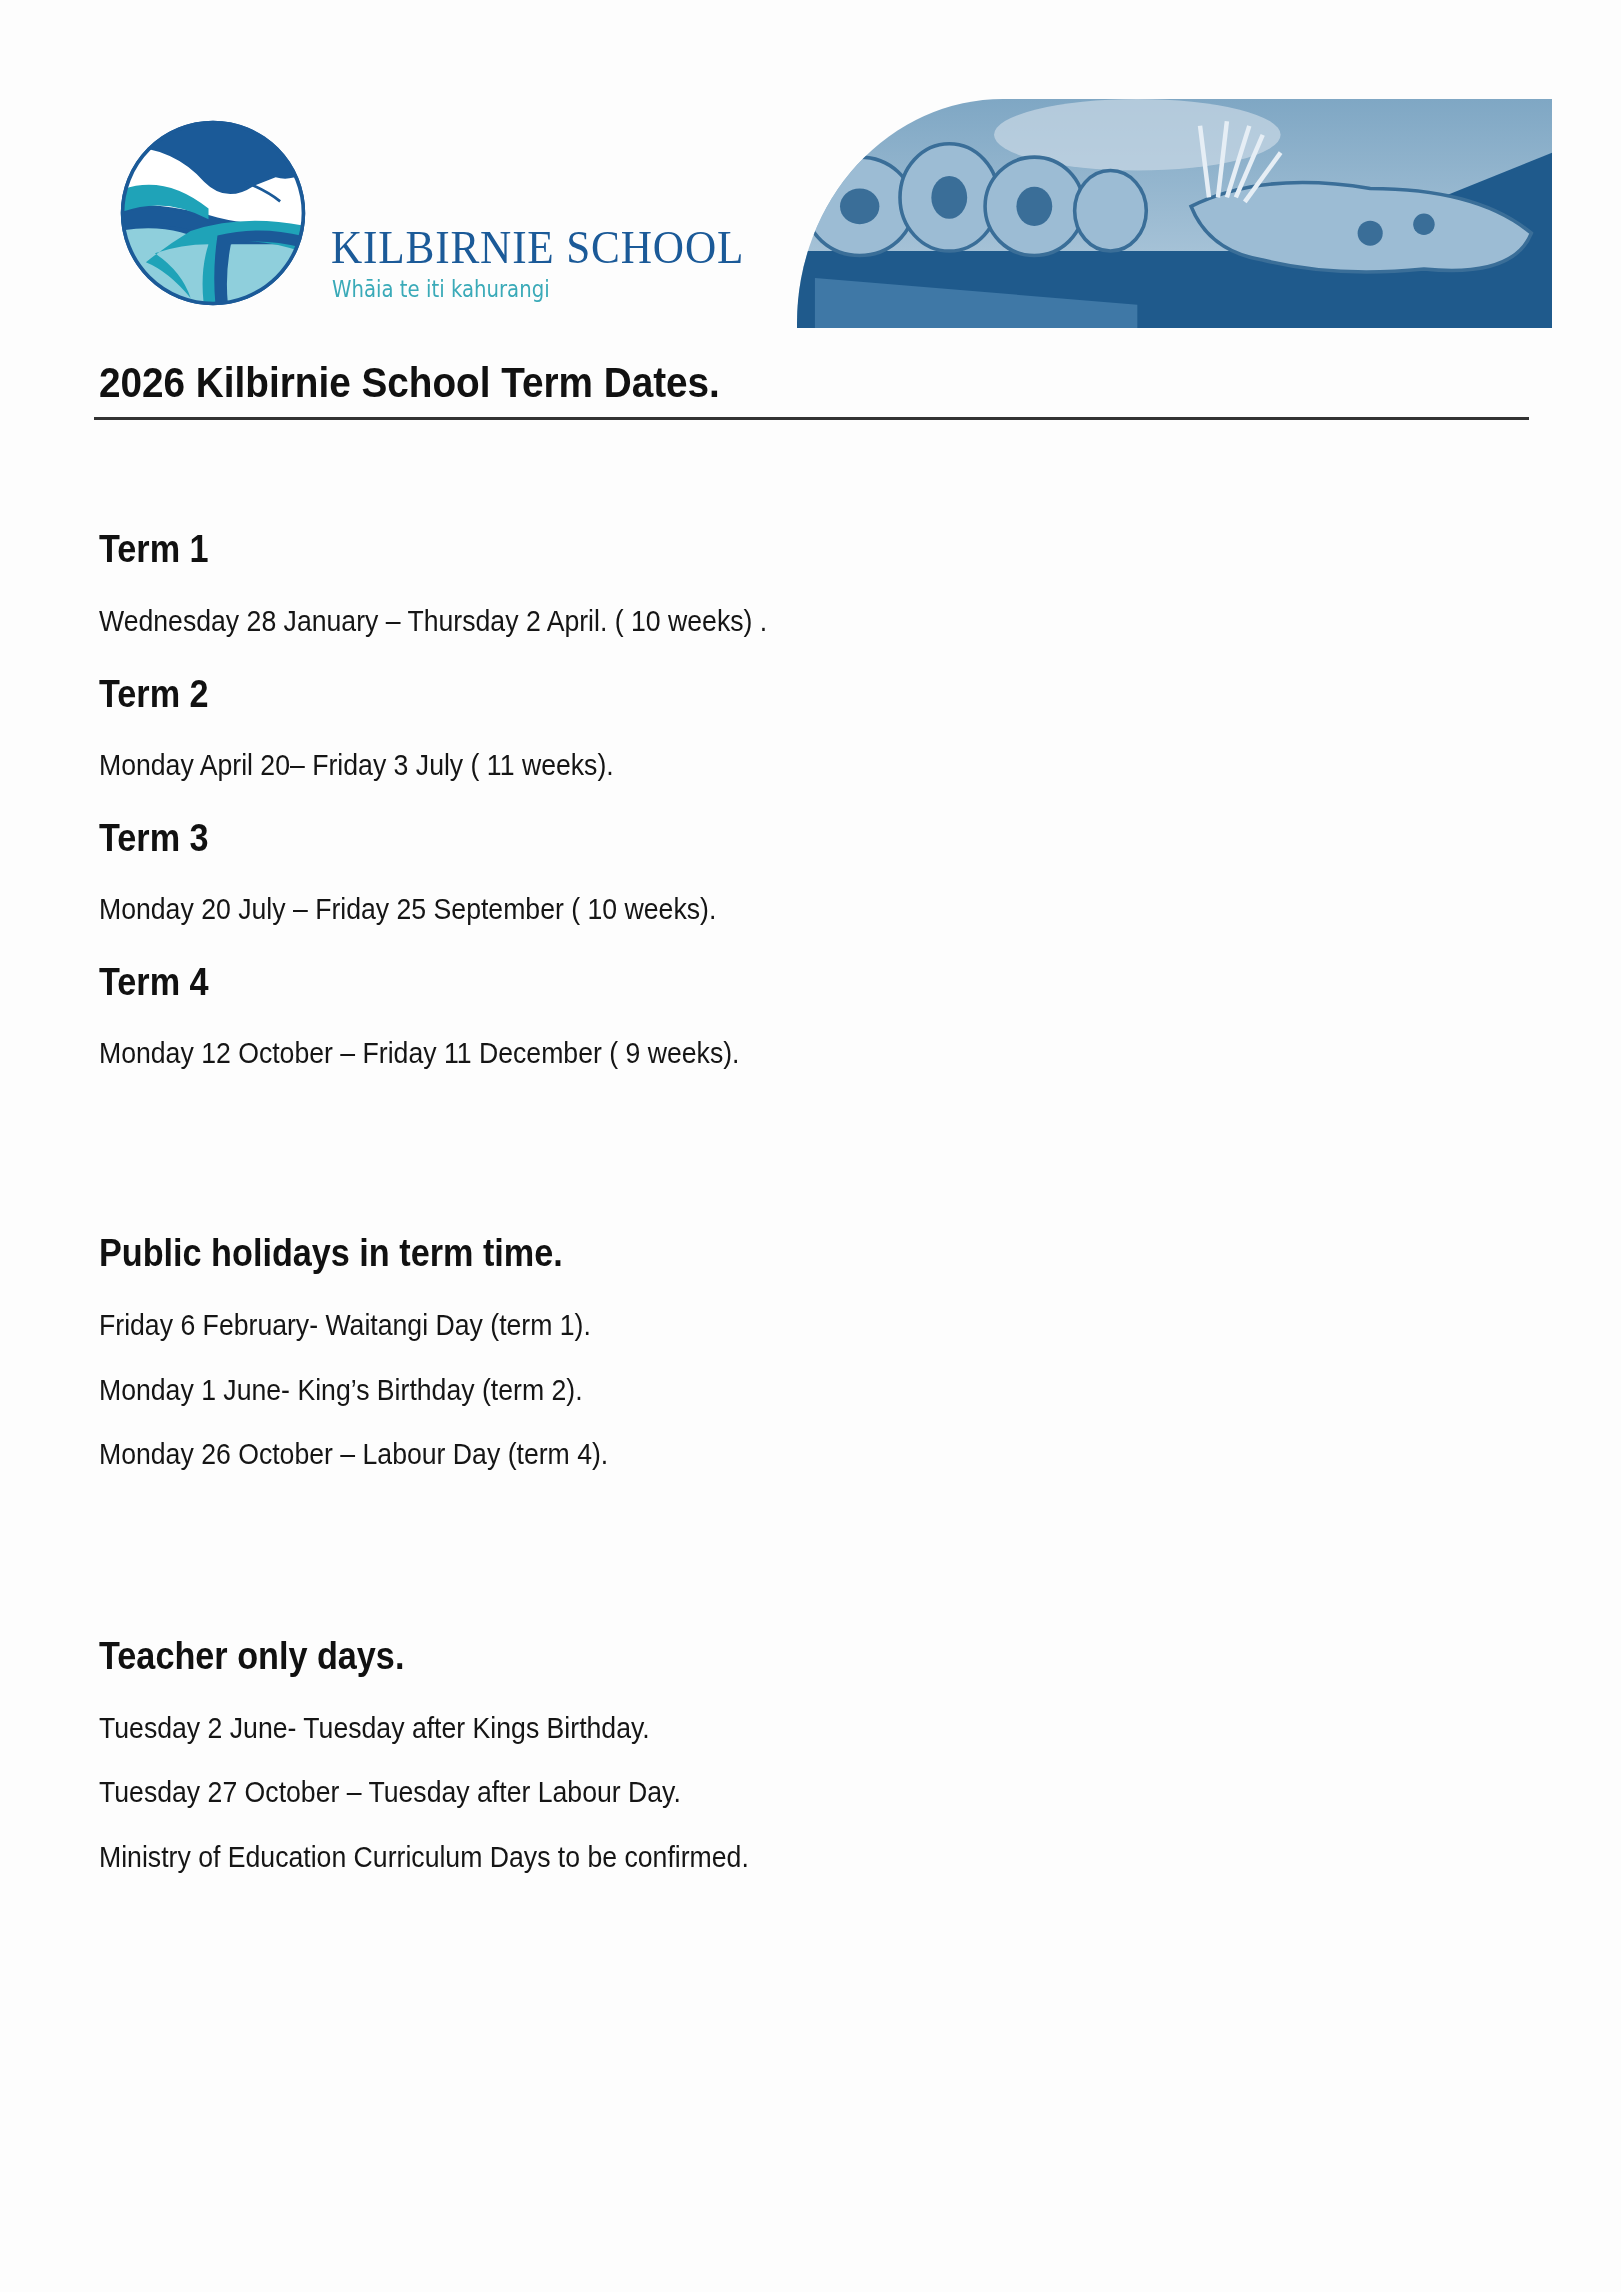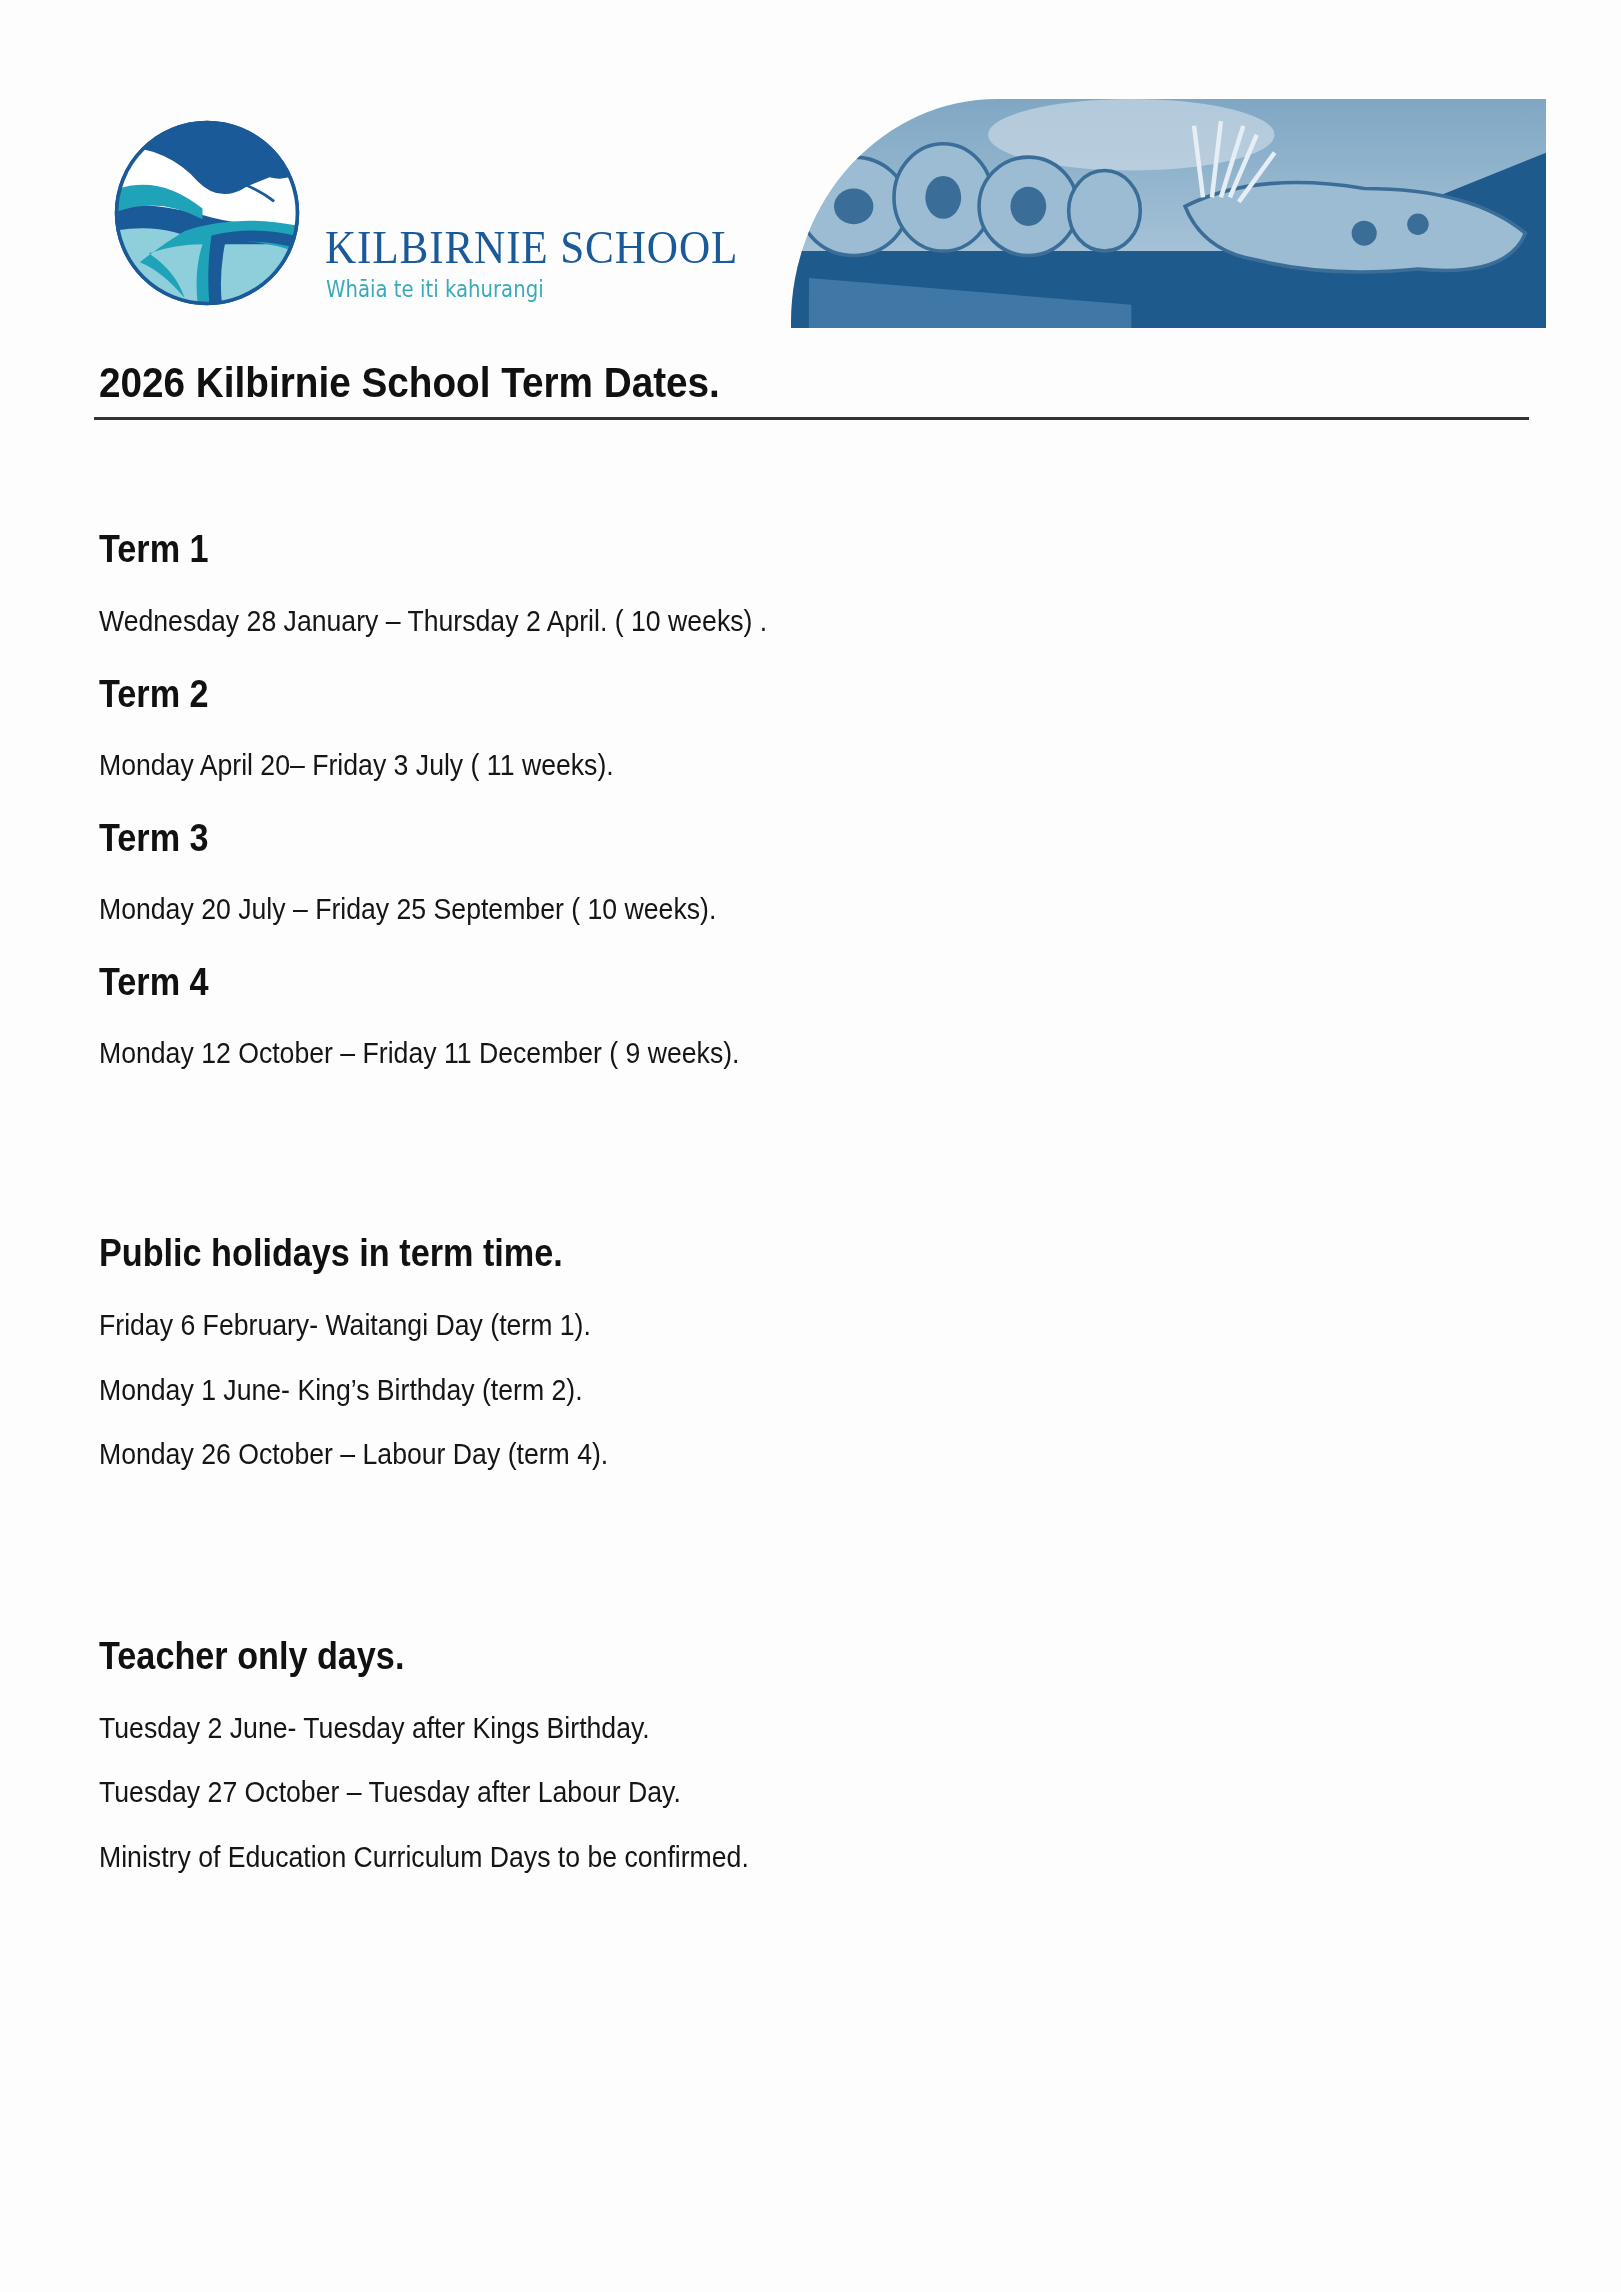--- a/index.html
+++ b/index.html
@@ -3,21 +3,21 @@
 <meta charset="utf-8">
 <style>
   html, body { margin: 0; padding: 0; }
   body {
     width: 1621px; height: 2293px; background: #fdfdfd; position: relative;
     font-family: "Liberation Sans", "DejaVu Sans", sans-serif; color: #111;
     overflow: hidden;
   }
   .abs { position: absolute; }
   
-  .header { left: 88px; top: 97px; width: 1458px; height: 231px; text-align: right; }
+  .header { left: 94px; top: 97px; width: 1458px; height: 231px; text-align: right; }
   .logo-circle { position: absolute; left: 25px; top: 21.5px; width: 188px; height: 188px; }
   .brand { position: absolute; left: 233px; top: 54px; width: 555px; height: 134px; }
   .est { position: absolute; right: 0px; top: 61px; font-family: "Liberation Serif", serif; font-size: 12.5px; color: #3aaac0; letter-spacing: 0.4px; }
   .school-name { position: absolute; left: 3.6px; top: 73px; font-family: "Liberation Serif", serif; font-size: 47px; color: #1b5a98; letter-spacing: 0.9px; line-height: 1; transform: scaleX(0.92); transform-origin: left; white-space: nowrap; }
   .motto { position: absolute; left: 5.4px; top: 125px; font-family: "DejaVu Sans", sans-serif; font-size: 22.4px; color: #3aaab8; white-space: nowrap; transform: scaleX(0.88); transform-origin: left; }
   .banner { position: absolute; left: 703px; top: 1.8px; width: 755px; height: 229px; overflow: hidden; border-top-left-radius: 206px 224px; }
   
   .doc-title { left: 99px; top: 358px; font-size: 43px; font-weight: bold; white-space: nowrap; transform: scaleX(0.9); transform-origin: left; }
   .rule { left: 94px; top: 417px; width: 1435px; height: 2.7px; background: #333; }
   .h2 { font-weight: bold; font-size: 38px; white-space: nowrap; transform: scaleX(0.9); transform-origin: left; left: 99px; }

